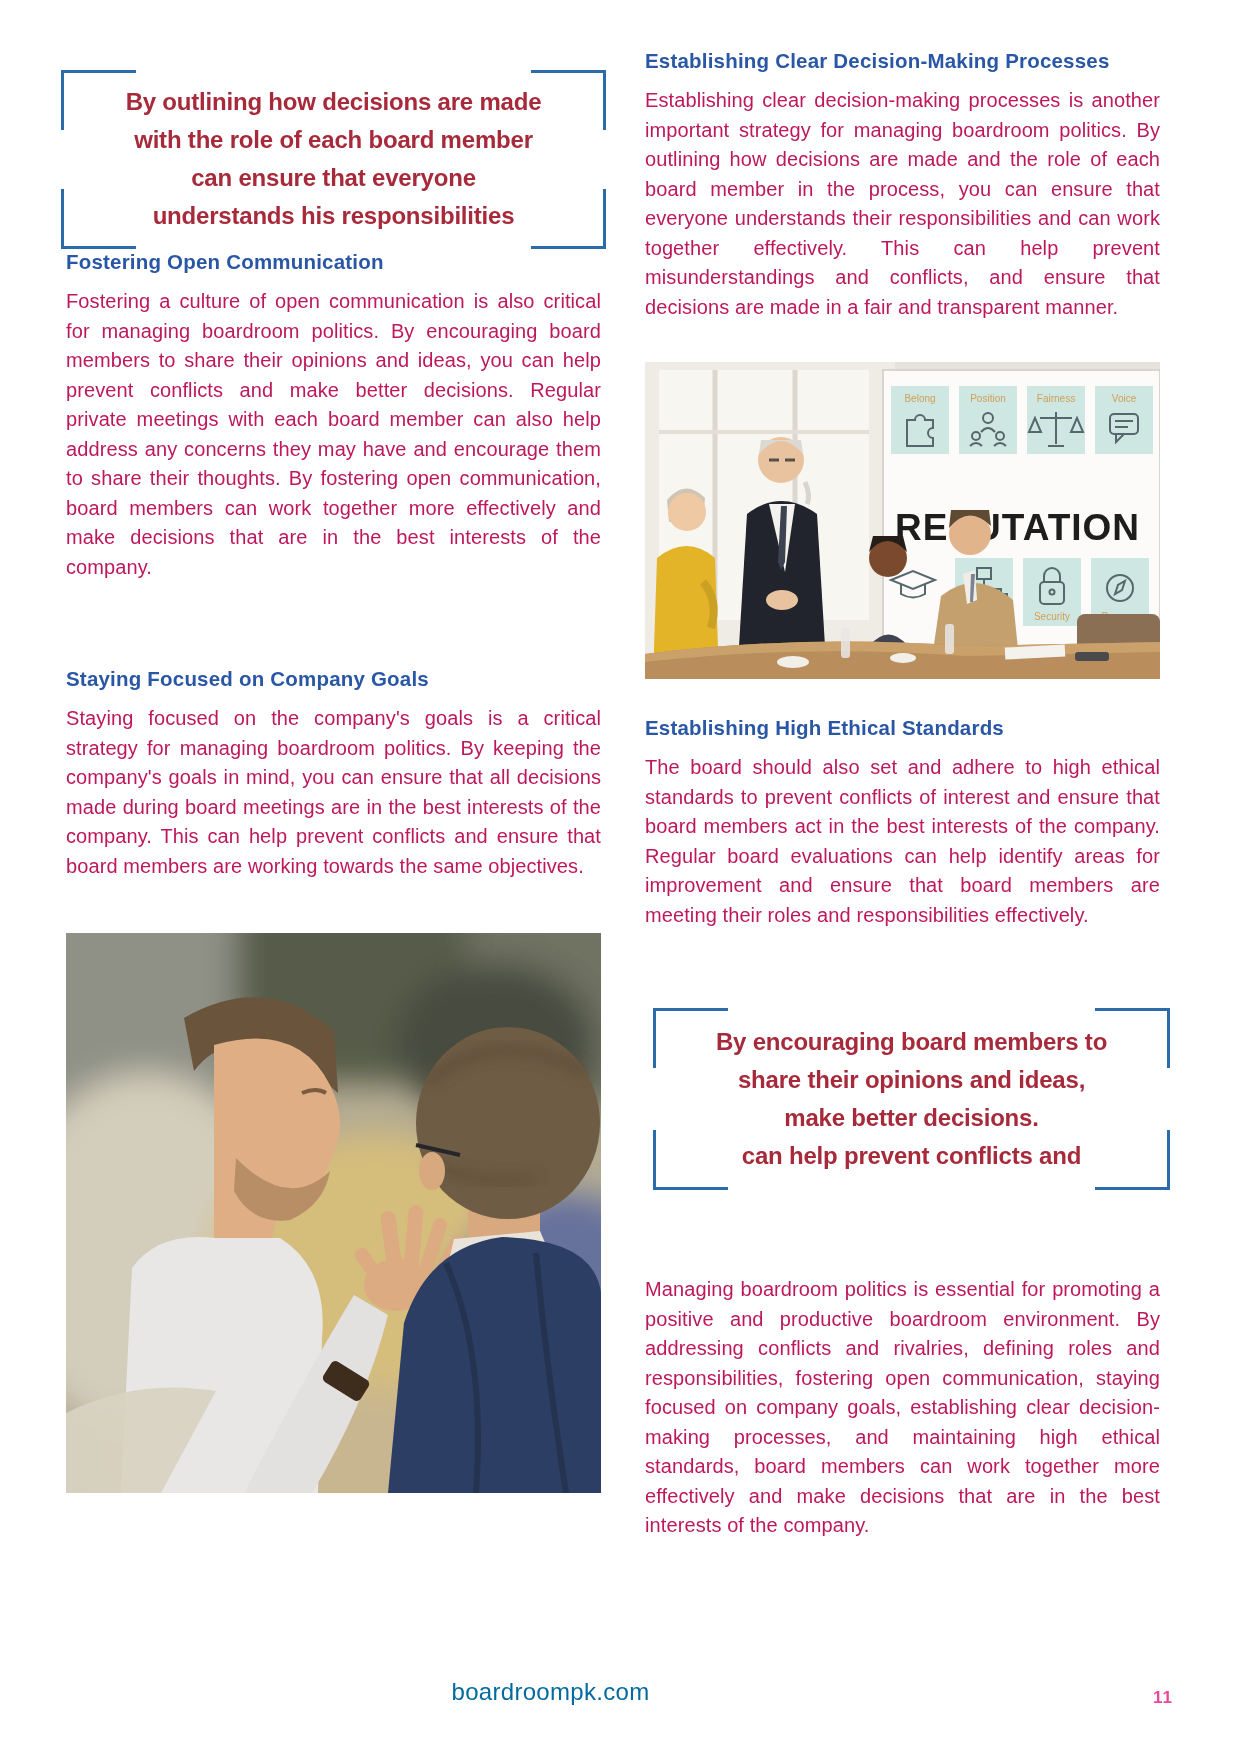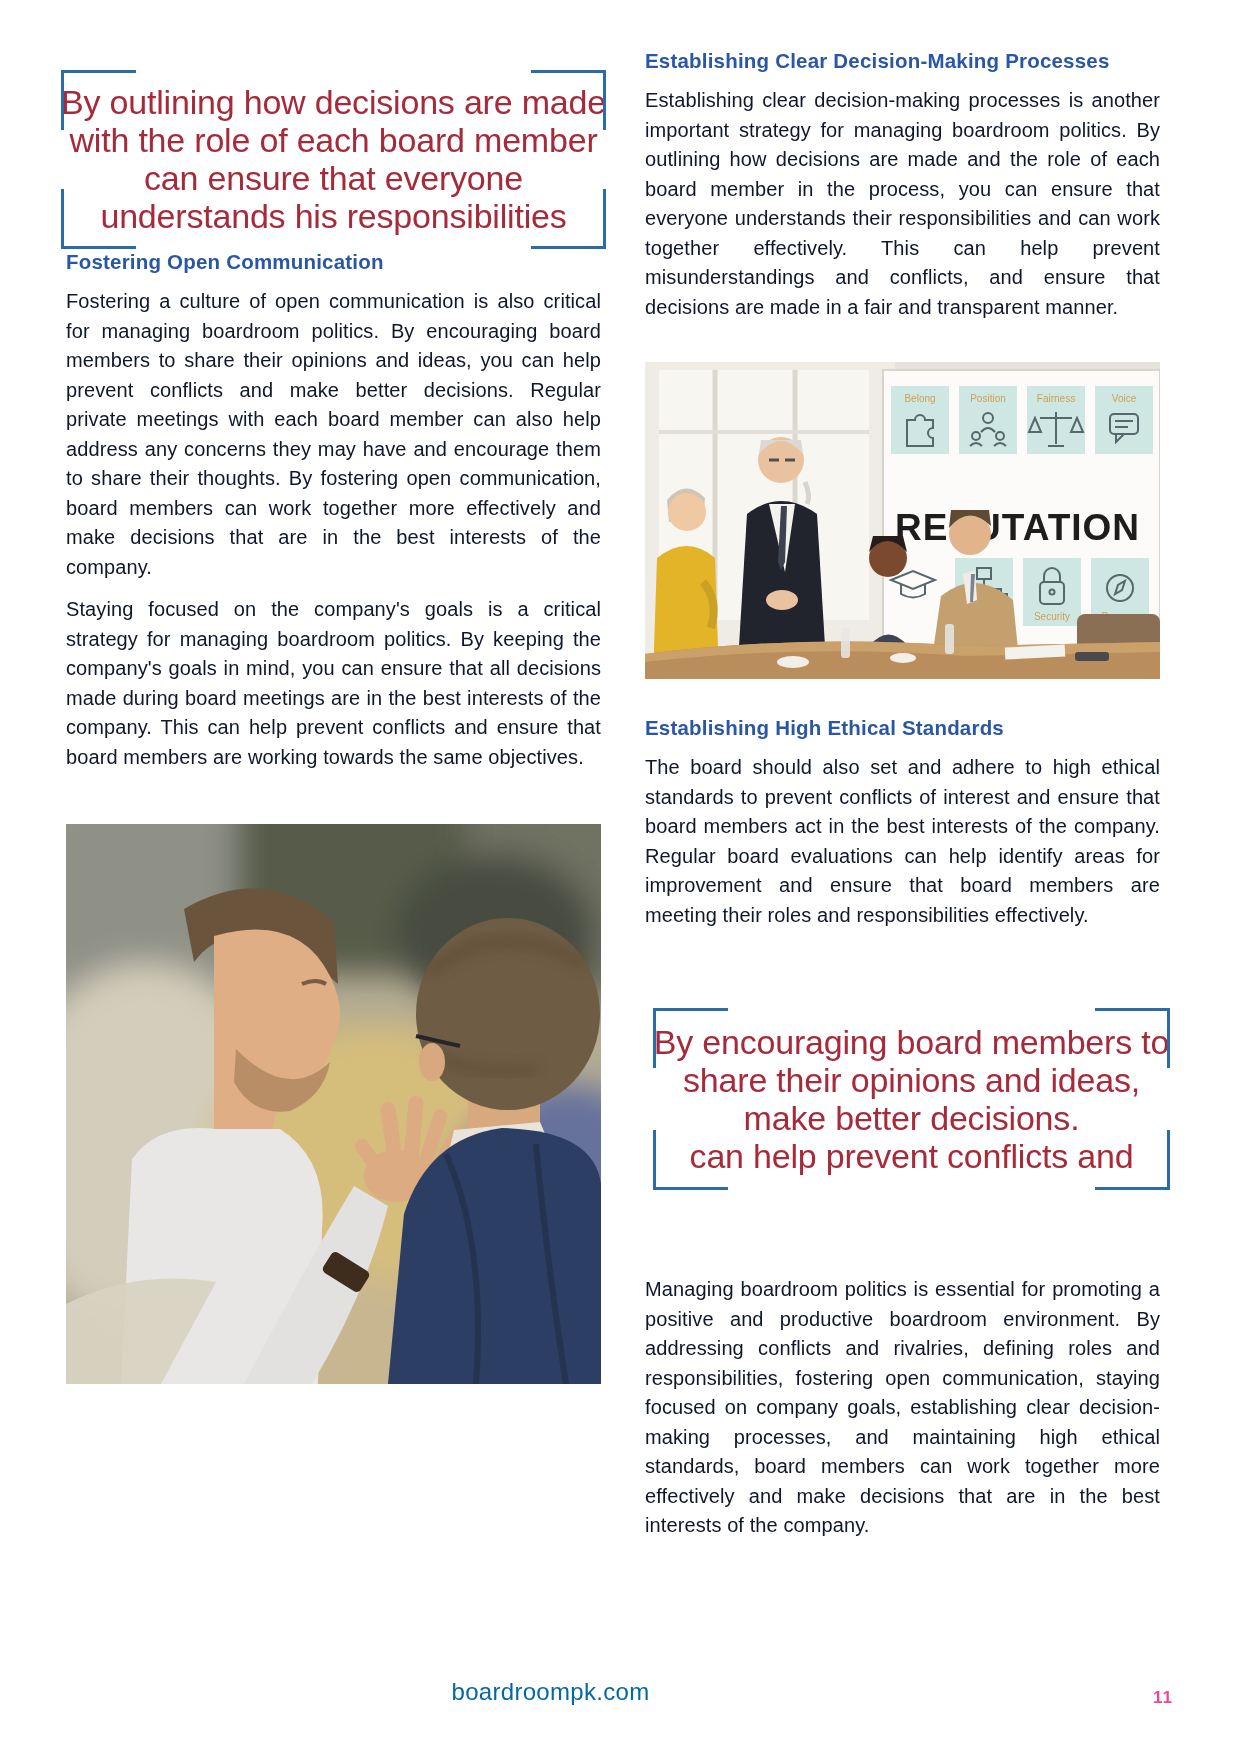--- a/index.html
+++ b/index.html
@@ -6,37 +6,37 @@
   .page{
     position:relative;width:1241px;height:1754px;background:#ffffff;
     font-family:"Liberation Sans",sans-serif;overflow:hidden;
   }
   .col{position:absolute;top:17px;}
   .col-left{left:66px;width:535px;}
   .col-right{left:645px;width:515px;}
 
   
   .quote{
-    position:relative;color:#A72A3B;font-weight:normal;
-    font-size:34px;line-height:38px;text-align:center;letter-spacing:-0.2px;
+    position:relative;color:#A72A3B;font-weight:bold;
+    font-size:24px;line-height:38px;text-align:center;letter-spacing:-0.2px;
   }
   .quote-1{margin:53px 0 0 -5px;width:545px;padding:13px 0 14px;}
   .quote-2{margin:78px 0 0 8px;width:517px;padding:15px 0 15px;}
   .bk{position:absolute;width:72px;height:57px;border:0 solid #2A6BA8;}
   .bk-tl{top:0;left:0;border-top-width:3px;border-left-width:3px;}
   .bk-tr{top:0;right:0;border-top-width:3px;border-right-width:3px;}
   .bk-bl{bottom:0;left:0;border-bottom-width:3px;border-left-width:3px;}
   .bk-br{bottom:0;right:0;border-bottom-width:3px;border-right-width:3px;}
 
   .heading{
     color:#2A57A5;font-size:20.5px;font-weight:bold;letter-spacing:0.2px;
     margin:0;line-height:25px;
   }
   .body-text{
-    color:#0f172a;font-size:20px;line-height:29.5px;letter-spacing:0.1px;
+    color:#be185d;font-size:20px;line-height:29.5px;letter-spacing:0.1px;
     text-align:justify;margin:13px 0 0 0;
   }
   .h-l1{}
   .h-l2{margin-top:84px;}
   .h-r1{margin-top:31px;}
   .h-r2{margin-top:36px;}
   .closing{margin-top:85px;}
 
   .photo{display:block;margin:0;}
   .photo-left{margin-top:52px;}
@@ -65,20 +65,21 @@
       <div class="bk bk-br"></div>
       <div>By outlining how decisions are made</div>
       <div>with the role of each board member</div>
       <div>can ensure that everyone</div>
       <div>understands his responsibilities</div>
     </div>
 
     <h3 class="heading h-l1">Fostering Open Communication</h3>
     <p class="body-text">Fostering a culture of open communication is also critical for managing boardroom politics. By encouraging board members to share their opinions and ideas, you can help prevent conflicts and make better decisions. Regular private meetings with each board member can also help address any concerns they may have and encourage them to share their thoughts. By fostering open communication, board members can work together more effectively and make decisions that are in the best interests of the company.</p>
 
+    <h3 class="heading h-l2">Staying Focused on Company Goals</h3>
     <p class="body-text">Staying focused on the company's goals is a critical strategy for managing boardroom politics. By keeping the company's goals in mind, you can ensure that all decisions made during board meetings are in the best interests of the company. This can help prevent conflicts and ensure that board members are working towards the same objectives.</p>
 
     <svg class="photo photo-left" width="535" height="560" viewBox="0 0 535 560" xmlns="http://www.w3.org/2000/svg">
       <defs>
         <filter id="blurBig" x="-30%" y="-30%" width="160%" height="160%">
             <feGaussianBlur stdDeviation="16"></feGaussianBlur>
           </filter>
         <filter id="blurMid" x="-30%" y="-30%" width="160%" height="160%">
             <feGaussianBlur stdDeviation="7"></feGaussianBlur>
           </filter>

